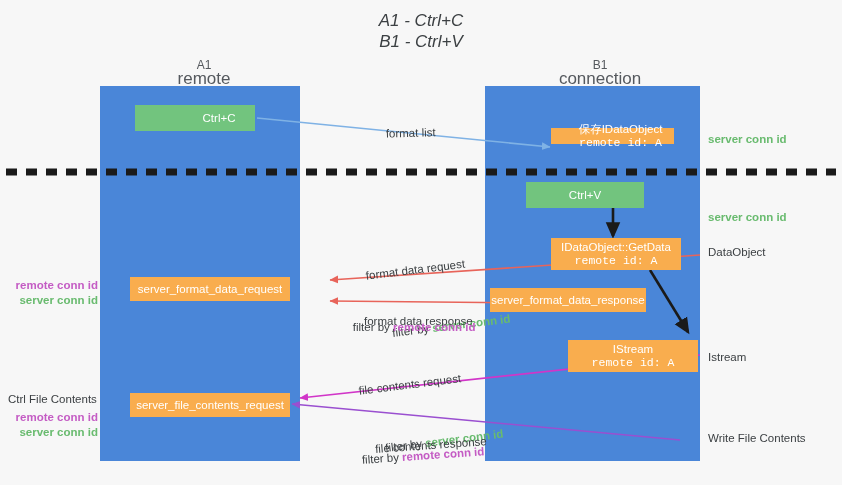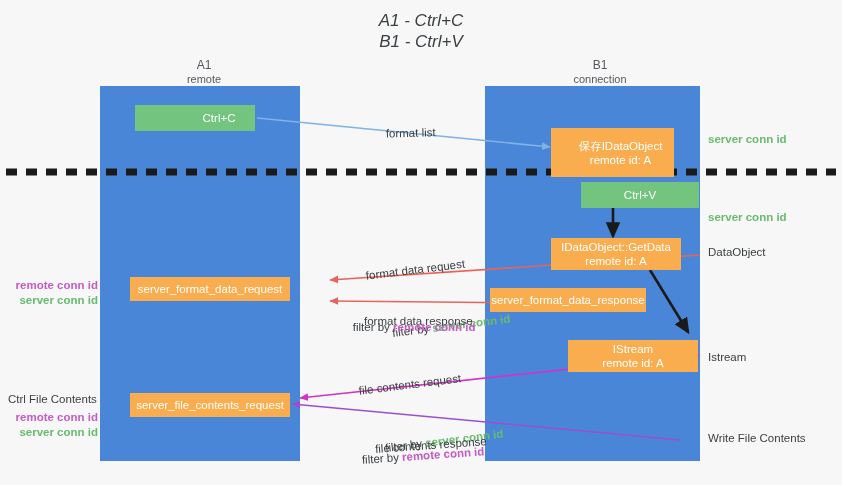--- a/index.html
+++ b/index.html
@@ -33,21 +33,21 @@
   #title div { white-space: pre; }
 
   
   .col-header {
     text-align: center;
     color: #55595e;
     font-size: 12px;
     line-height: 14px;
   }
   .col-header .ch-name { font-size: 12px; }
-  .col-header .ch-sub  { font-size: 11px; }
+  .col-header .ch-sub  { font-size: 17px; }
 
   
   .lane {
     background: #4a86d8;
   }
 
   
   .box {
     box-sizing: border-box;
     display: flex;
@@ -55,21 +55,21 @@
     align-items: center;
     justify-content: center;
     color: #ffffff;
     font-size: 11.5px;
     line-height: 14px;
     text-align: center;
     white-space: pre;
   }
   .box.green  { background: #72c47e; }
   .box.orange { background: #f9ad4e; }
-  .box .l2 { font-size: 11.5px; }
+  .box .l2 { font-size: 11.5px; font-family: Liberation Mono, monospace; }
 
   
   .side-label {
     font-size: 11.5px;
     line-height: 15px;
     white-space: pre;
   }
   .green-txt  { color: #69bb6f; font-weight: bold; }
   .purple-txt { color: #c45cc4; font-weight: bold; }
   .dark-txt   { color: #3c4043; }
@@ -150,26 +150,26 @@
   </div>
 
   <div class="abs box orange" style="left:130px; top:277px; width:160px; height:24px;">
     <span>server_format_data_request</span>
   </div>
 
   <div class="abs box orange" style="left:130px; top:393px; width:160px; height:24px;">
     <span>server_file_contents_request</span>
   </div>
 
-  <div class="abs box orange" style="left:551px; top:128px; width:123px; height:49px;padding-left:16px;">
+  <div class="abs box orange" style="left:551px; top:128px; width:123px; height:16px;padding-left:16px;">
     <span>保存IDataObject</span>
     <span class="l2">remote id: A</span>
   </div>
 
-  <div class="abs box green" style="left:581px; top:182px; width:118px; height:26px;">
+  <div class="abs box green" style="left:526px; top:182px; width:118px; height:26px;">
     <span>Ctrl+V</span>
   </div>
 
   <div class="abs box orange" style="left:551px; top:238px; width:130px; height:32px;">
     <span>IDataObject::GetData</span>
     <span class="l2">remote id: A</span>
   </div>
 
   <div class="abs box orange" style="left:490px; top:288px; width:156px; height:24px;">
     <span>server_format_data_response</span>

